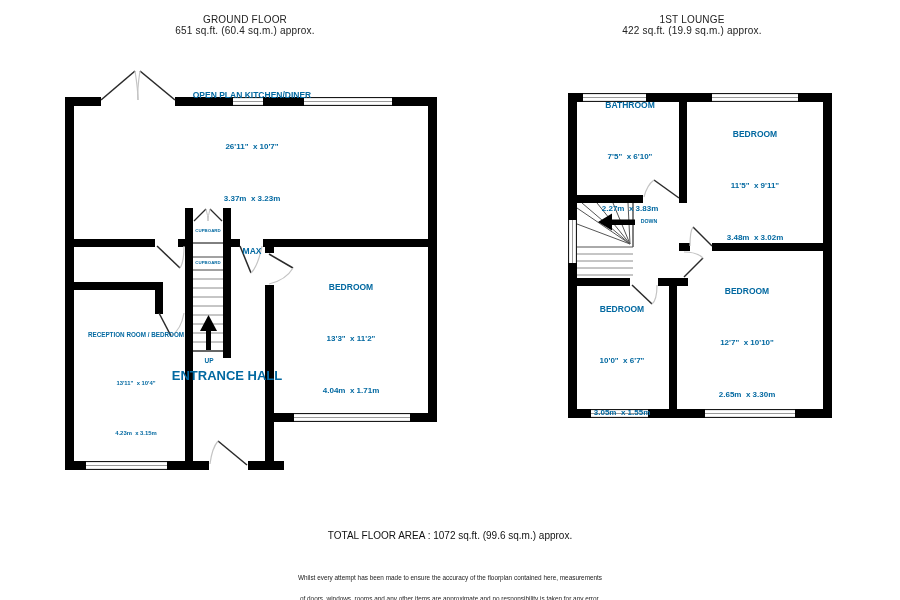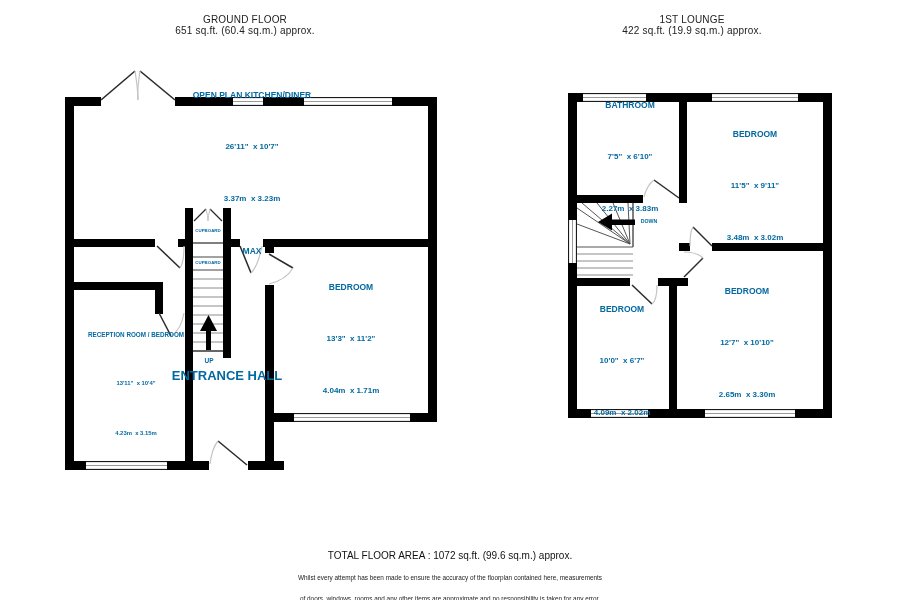--- a/index.html
+++ b/index.html
@@ -11,21 +11,21 @@
   .lbl{position:absolute;transform:translate(-50%,-50%);text-align:center;
        color:#0369a1;font-weight:bold;line-height:1.3;white-space:pre;}
   .lbl .nm{font-size:8.5px;}
   .lbl .dm{font-size:8px;}
   .lbl.small .nm{font-size:6.3px;}
   .lbl.small .dm{font-size:5.9px;}
   .lbl.tiny{font-size:4.4px;line-height:1;}
   .lbl.mid{font-size:13px;line-height:1;}
   .lbl.updn{font-size:6.5px;line-height:1;}
   .lbl.downlbl{font-size:5.2px;line-height:1;font-weight:bold;}
-  .footer-total{position:absolute;left:450px;top:550px;transform:translateX(-50%);
+  .footer-total{position:absolute;left:450px;top:530px;transform:translateX(-50%);
        font-size:10px;color:#111;white-space:pre;}
   .disclaimer{position:absolute;left:450px;top:559px;transform:translateX(-50%);
        text-align:center;font-size:6.4px;line-height:7.3px;color:#222;white-space:pre;}
 </style>
 </head>
 <body>
 
 <div class="canvas">
 
 <svg class="plan-svg" width="900" height="600" viewBox="0 0 900 600">
@@ -276,21 +276,21 @@
 
 <div class="lbl" style="left:755px;top:176px">
   <div class="nm">BEDROOM</div>
   <div class="dm">11'5"  x 9'11"</div>
   <div class="dm">3.48m  x 3.02m</div>
 </div>
 
 <div class="lbl" style="left:622px;top:351px">
   <div class="nm">BEDROOM</div>
   <div class="dm">10'0"  x 6'7"</div>
-  <div class="dm">4.09m  x 2.02m</div>
+  <div class="dm">3.05m  x 1.55m</div>
 </div>
 
 <div class="lbl" style="left:747px;top:333px">
   <div class="nm">BEDROOM</div>
   <div class="dm">12'7"  x 10'10"</div>
   <div class="dm">2.65m  x 3.30m</div>
 </div>
 
 <div class="lbl downlbl" style="left:649px;top:222px">DOWN</div>
 

